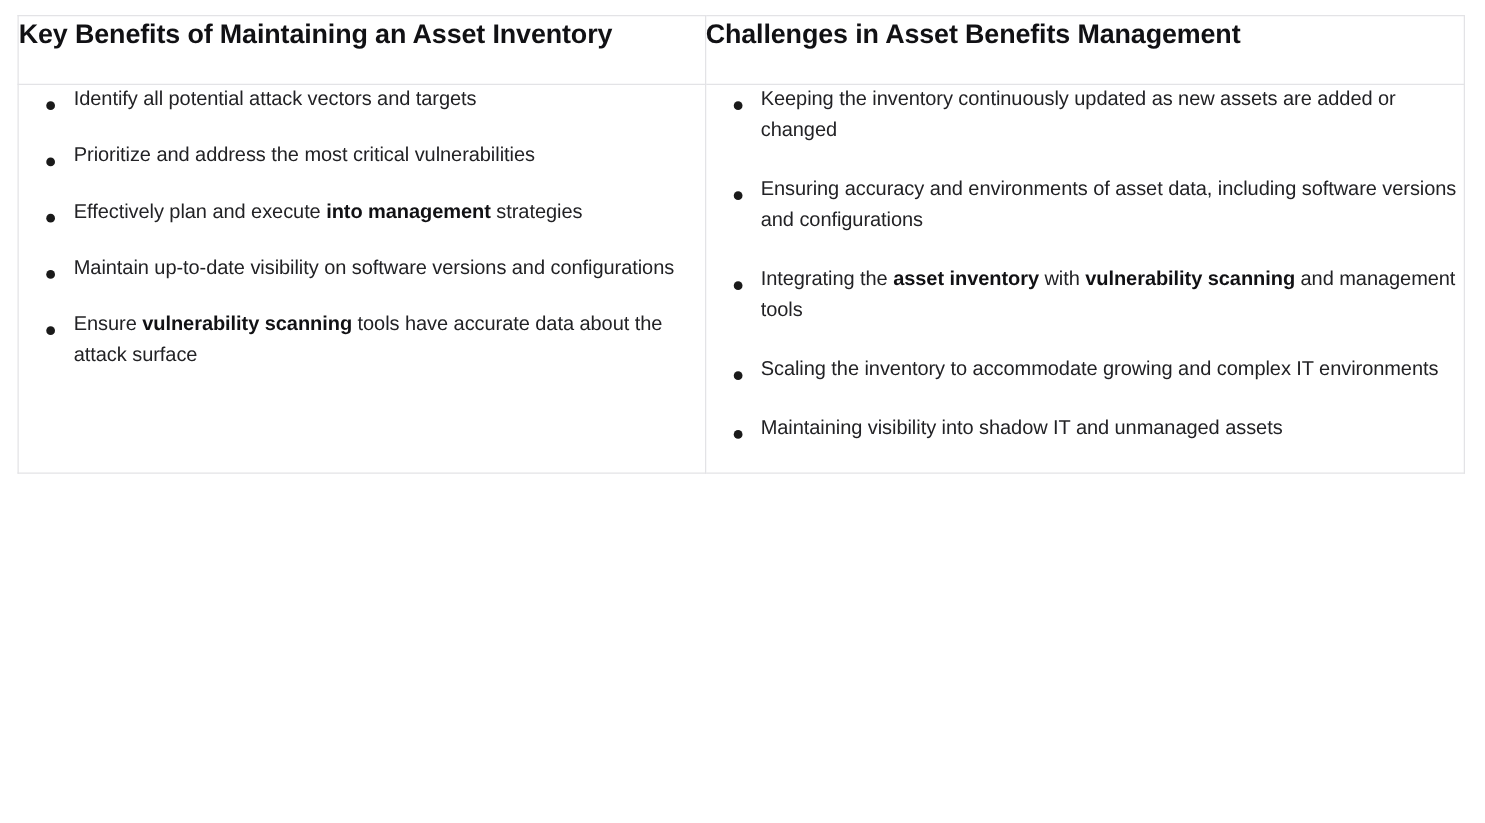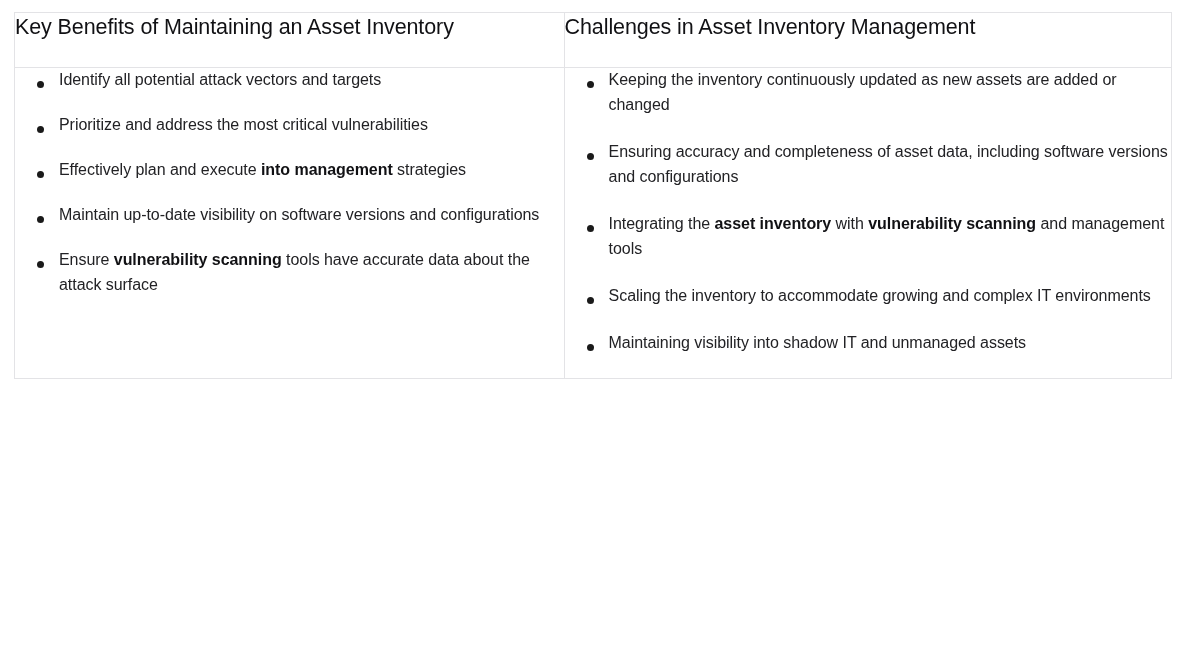--- a/index.html
+++ b/index.html
@@ -35,21 +35,21 @@
     vertical-align: top;
     padding: 0;
   }
   th.head-cell {
     text-align: left;
     padding: 20px 22px 20px 22px;
     height: 54px;
   }
   .head-text {
     font-size: 21.5px;
-    font-weight: 400;
+    font-weight: 700;
     line-height: 1.38;
     letter-spacing: -0.1px;
     color: #111114;
   }
   td.body-cell {
     padding: 10px 24px 22px 14px;
   }
   ul.bullets {
     margin: 0;
     padding: 0 0 0 44px;
@@ -92,39 +92,39 @@
     <colgroup>
       <col class="col-left">
       <col class="col-right">
     </colgroup>
     <thead>
       <tr>
         <th class="head-cell">
           <div class="head-text">Key Benefits of Maintaining an Asset Inventory</div>
         </th>
         <th class="head-cell">
-          <div class="head-text">Challenges in Asset Inventory Management</div>
+          <div class="head-text">Challenges in Asset Benefits Management</div>
         </th>
       </tr>
     </thead>
     <tbody>
       <tr>
         <td class="body-cell left-cell">
           <ul class="bullets">
               <li>Identify all potential attack vectors and targets</li>
               <li>Prioritize and address the most critical vulnerabilities</li>
               <li>Effectively plan and execute <b>into management</b> strategies</li>
               <li>Maintain up-to-date visibility on software versions and configurations</li>
               <li>Ensure <b>vulnerability scanning</b> tools have accurate data about the attack surface</li>
             </ul>
         </td>
         <td class="body-cell right-cell">
           <ul class="bullets">
               <li>Keeping the inventory continuously updated as new assets are added or changed</li>
-              <li>Ensuring accuracy and completeness of asset data, including software versions and configurations</li>
+              <li>Ensuring accuracy and environments of asset data, including software versions and configurations</li>
               <li>Integrating the <b>asset inventory</b> with <b>vulnerability scanning</b> and management tools</li>
               <li>Scaling the inventory to accommodate growing and complex IT environments</li>
               <li>Maintaining visibility into shadow IT and unmanaged assets</li>
             </ul>
         </td>
       </tr>
     </tbody>
   </table>
 </div>
 

